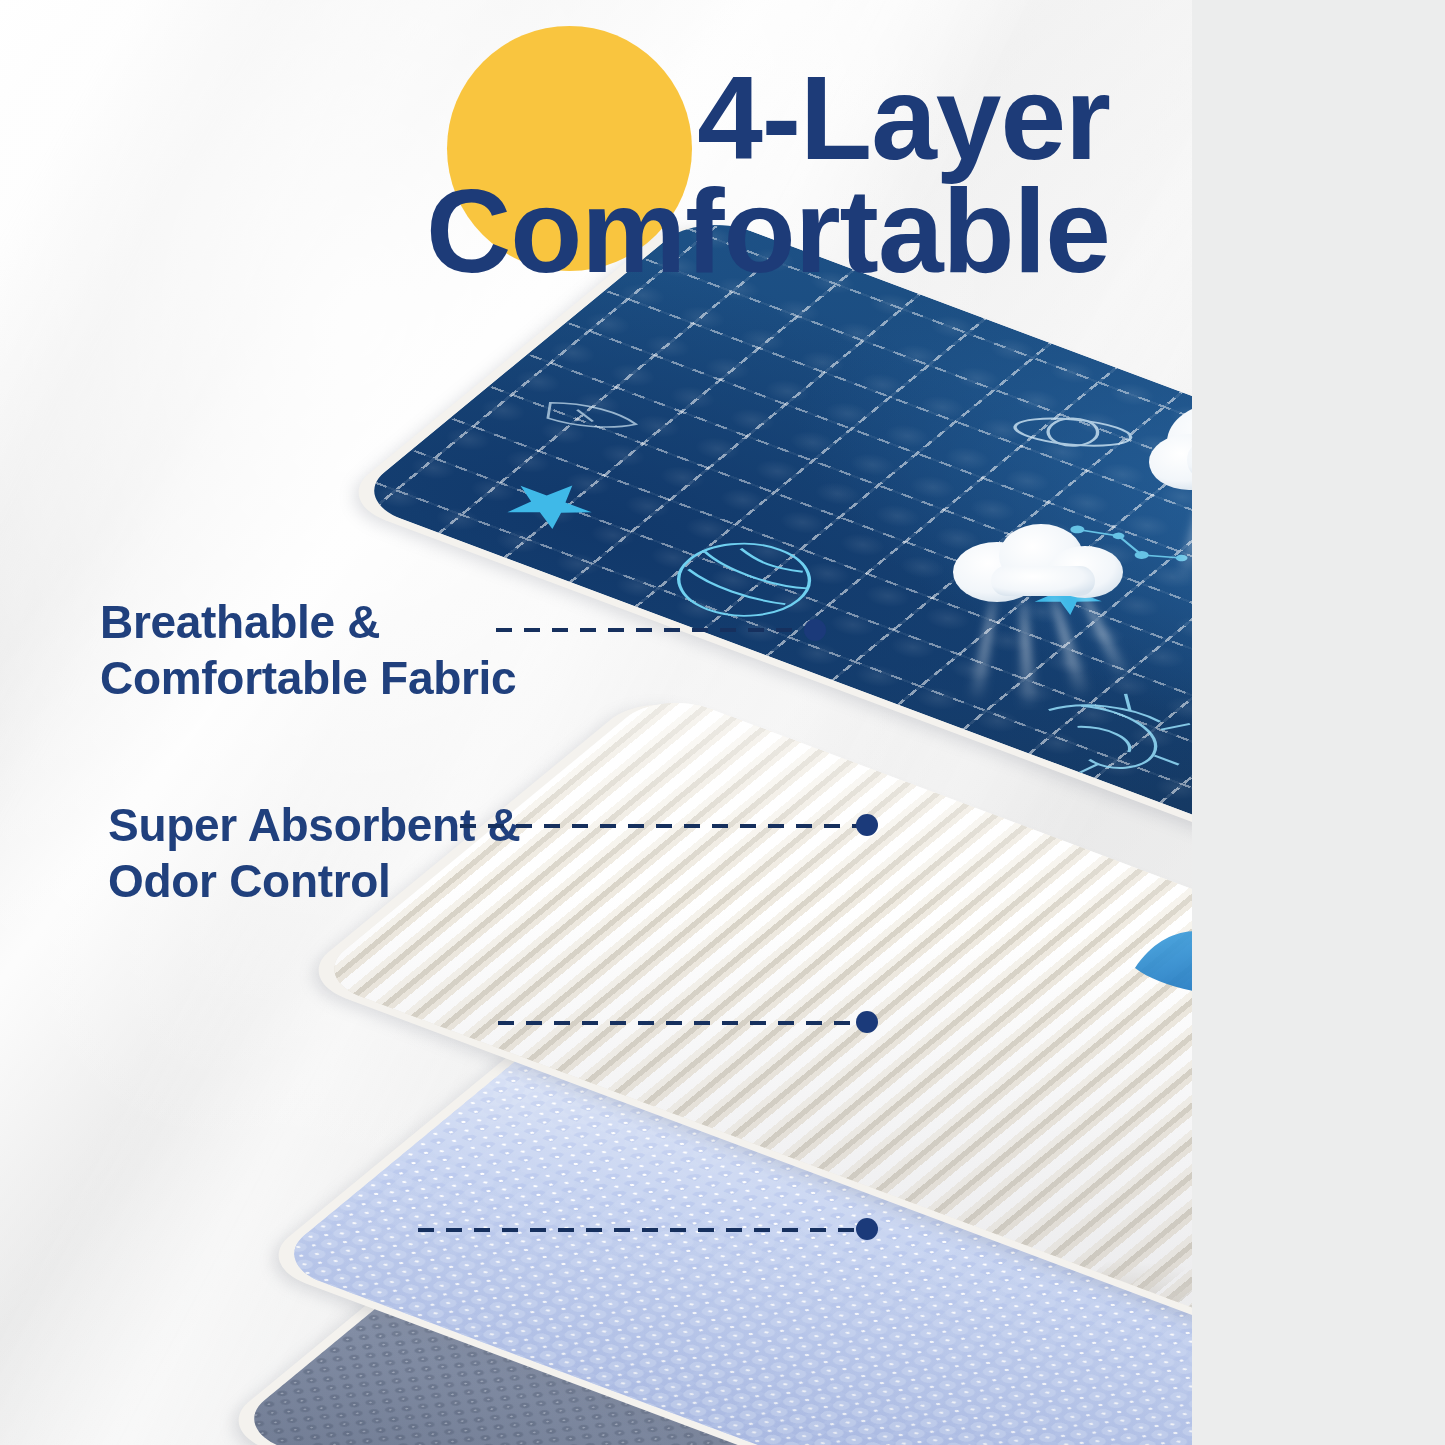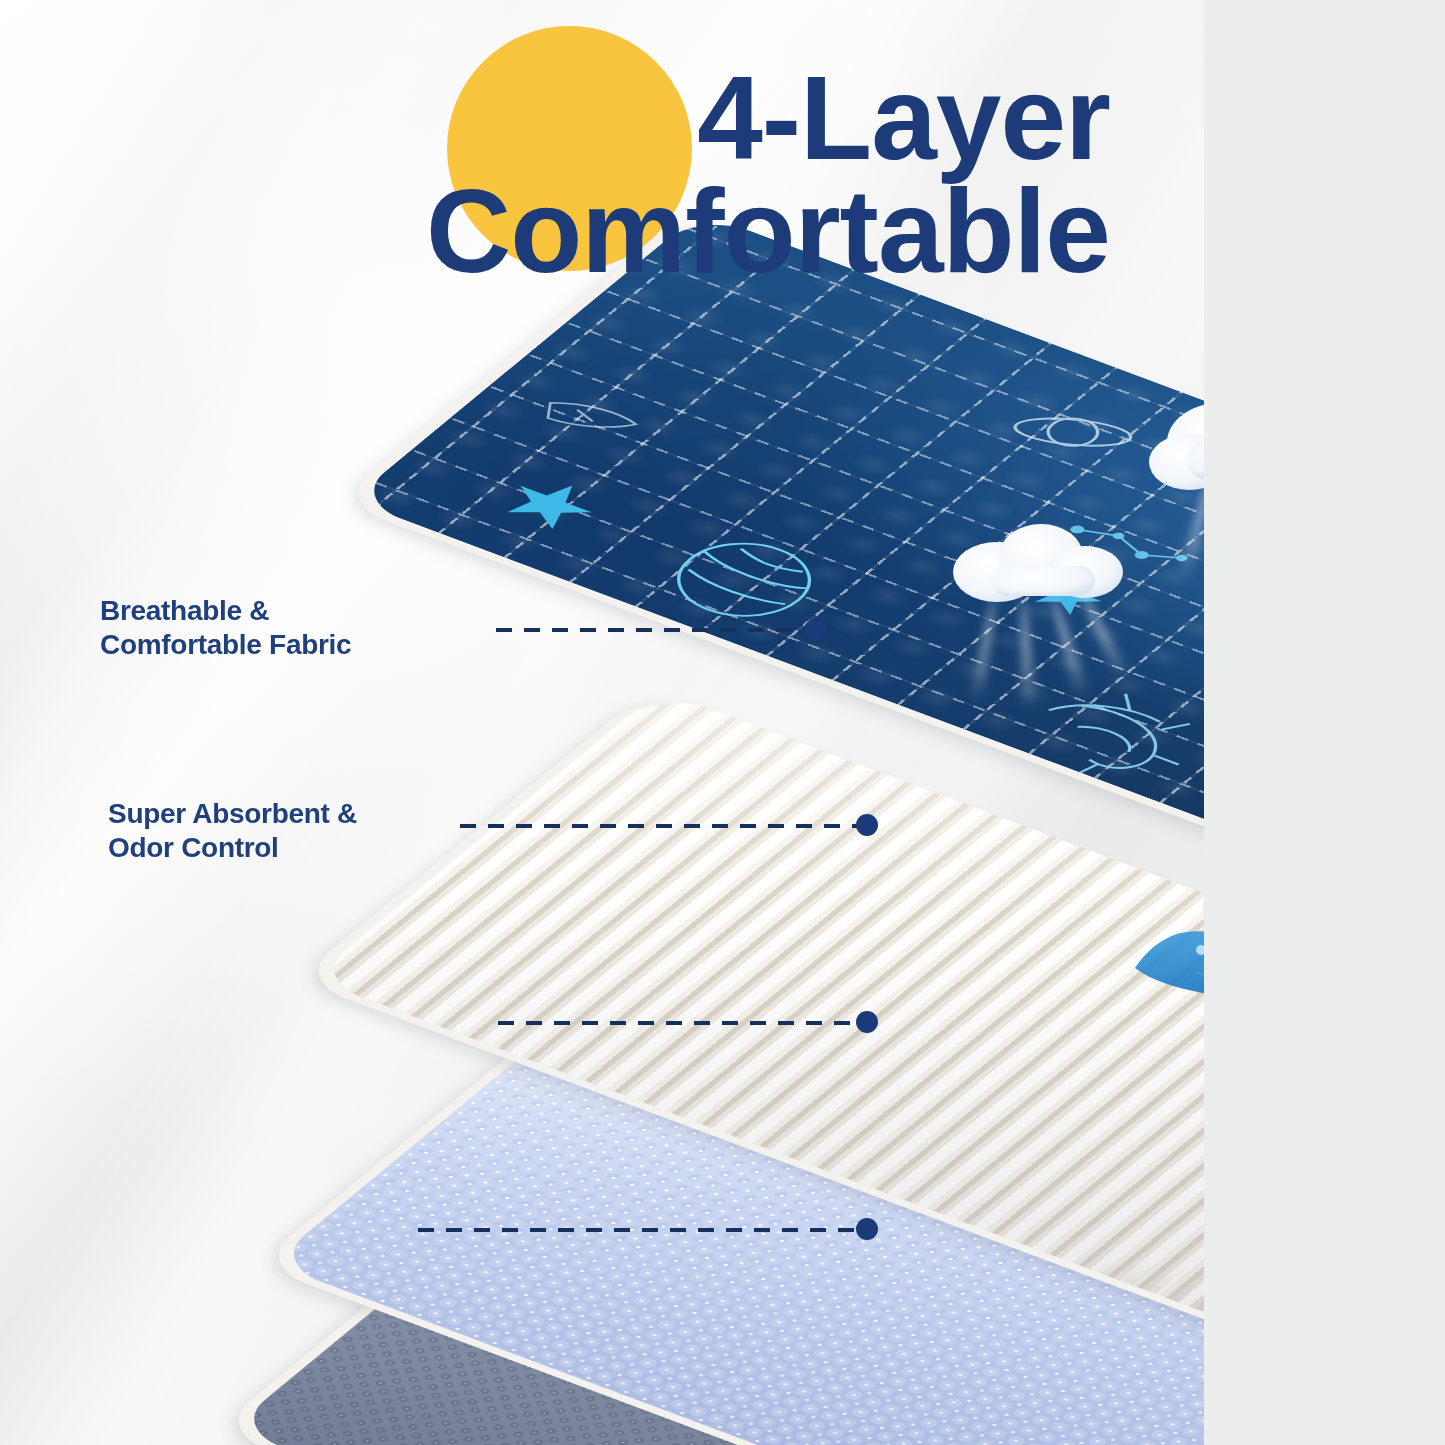--- a/index.html
+++ b/index.html
@@ -2,21 +2,21 @@
 <html><head>
 <meta charset="utf-8">
 <title>4-Layer Construction</title>
 <style>
   html,body{margin:0;padding:0;}
   body{
     width:1445px;height:1445px;overflow:hidden;
     font-family:"Liberation Sans","DejaVu Sans",sans-serif;
     background:#eceded;
   }
-  .stage{position:relative;width:1192px;height:1445px;overflow:hidden;padding-left:12px;}
+  .stage{position:relative;width:1192px;height:1445px;overflow:hidden;}
 
   
   .bg{position:absolute;inset:0;
       background:
         linear-gradient(128deg,
           rgba(255,255,255,.95) 0%,
           rgba(252,252,252,.75) 12%,
           rgba(233,233,233,.45) 22%,
           rgba(255,255,255,.85) 33%,
           rgba(236,236,236,.35) 45%,
@@ -38,21 +38,21 @@
   
   .yellow-dot{position:absolute;left:447px;top:26px;width:245px;height:245px;
      border-radius:50%;background:#f9c53f;}
   .headline{position:absolute;left:0;top:62px;width:1110px;text-align:right;
      color:#1d3b78;font-weight:bold;line-height:.96;letter-spacing:-1px;
      font-size:118px;font-family:"Liberation Sans","DejaVu Sans",sans-serif;}
   .headline .l1{display:block;}
   .headline .l2{display:block;}
 
   
-  .label{position:absolute;color:#20407d;font-weight:bold;font-size:28px;
+  .label{position:absolute;color:#20407d;font-weight:bold;font-size:46px;
      line-height:1.22;letter-spacing:-.3px;white-space:pre-line;}
   .lb1{left:100px;top:594px;}
   .lb2{left:100px;top:797px;margin-left:8px;}
   .lb3{left:100px;top:1003px;}
   .lb4{left:100px;top:1209px;}
 
   
   .leader{position:absolute;height:4px;
      background:repeating-linear-gradient(90deg,#16305e 0 16px,rgba(0,0,0,0) 16px 28px);}
   .ld1{left:496px;top:628px;width:320px;}

